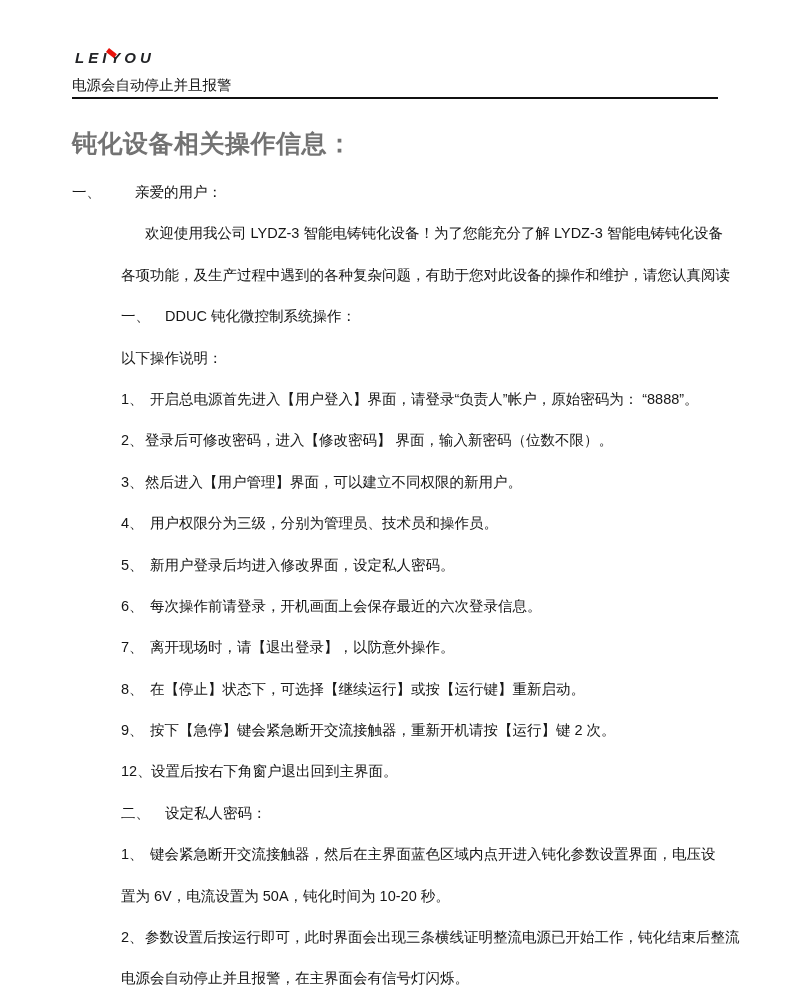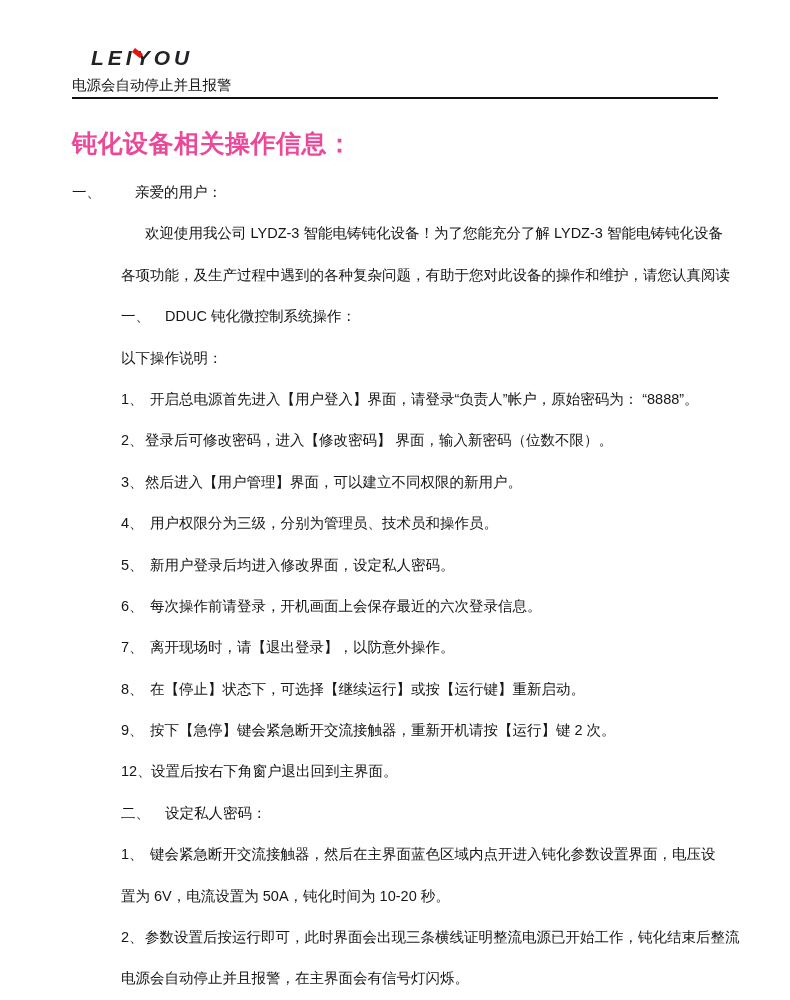--- a/index.html
+++ b/index.html
@@ -9,28 +9,28 @@
     box-sizing:border-box;
     padding:46px 72px 0 72px;
     background:#ffffff;
     overflow:hidden;
     font-family:"Liberation Sans","DejaVu Sans",sans-serif;
     color:#161616;
   }
   
   .logo{
     position:relative;
-    font-size:21px;
+    font-size:15px;
     font-weight:bold;
     font-style:italic;
     letter-spacing:4px;
     color:#222326;
     height:24px;
     line-height:24px;
-    margin-left:19px;
+    margin-left:3px;
   }
   .logo .ypart{position:relative;display:inline-block;}
   .logo .y-accent{
     position:absolute;
     left:-1px;top:2px;
     width:10px;height:4.5px;
     background:#e8120c;
     transform:rotate(38deg);
     transform-origin:left top;
   }
@@ -45,21 +45,21 @@
     border:none;
     border-top:2px solid #111111;
     width:646px;
   }
   
   .doc-title{
     margin:27px 0 0 0;
     font-size:25px;
     font-weight:900;
     letter-spacing:0.5px;
-    color:#ec4899;
+    color:#737373;
     height:34px;line-height:34px;
   }
   
   .doc-body{margin-top:12px;}
   .line{
     height:41.4px;
     line-height:41.4px;
     font-size:14.5px;
     white-space:nowrap;
     margin-left:49px;

